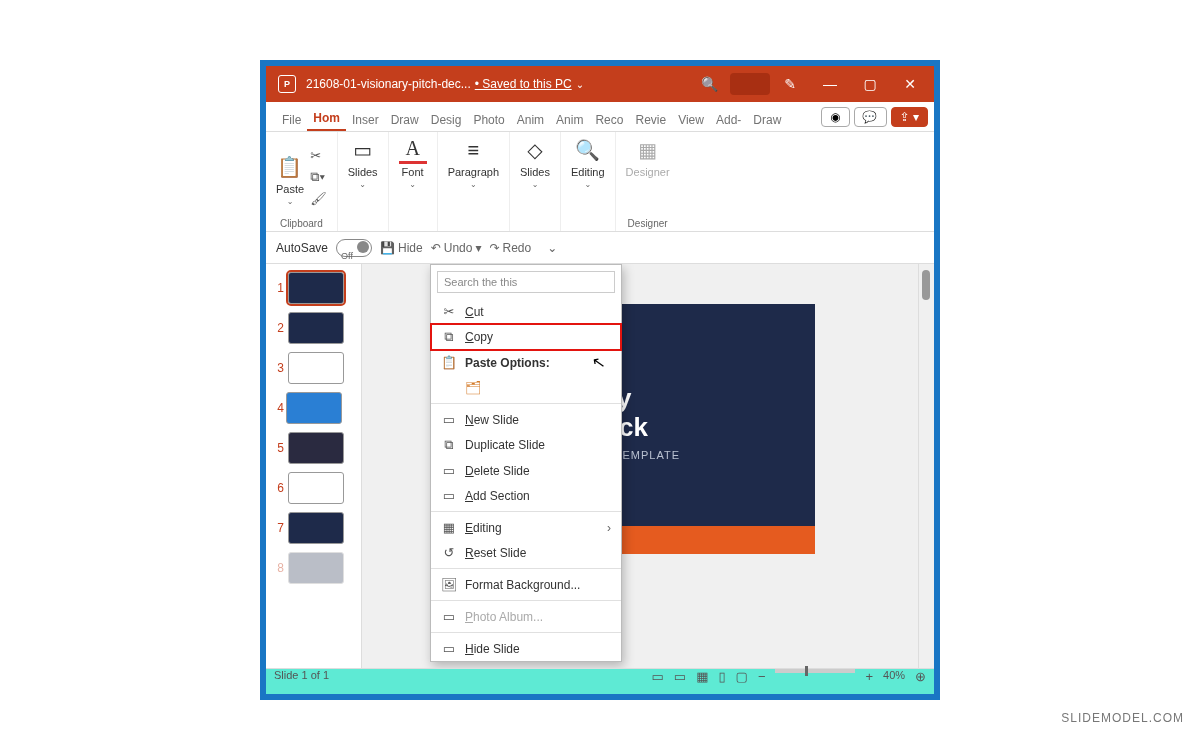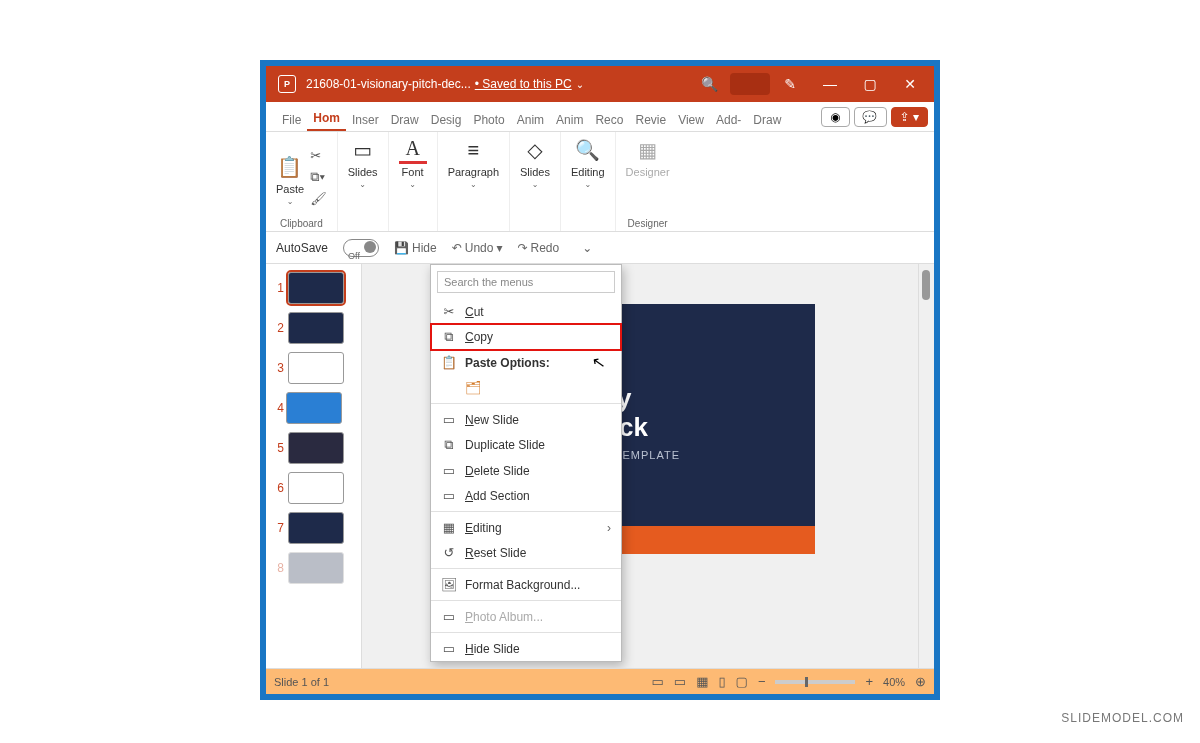--- a/index.html
+++ b/index.html
@@ -19,41 +19,41 @@
 .tabs .rightctls { margin-left: auto; display: flex; gap: 4px; align-items: center; padding-right: 6px; padding-bottom: 4px; }
 .tabs .rbtn { border: 1px solid #aaa; border-radius: 4px; padding: 2px 8px; font-size: 12px; cursor: pointer; }
 .tabs .share { background: #c43e1c; color: #fff; border-color: #c43e1c; }
 .ribbon { height: 100px; background: #fff; border-bottom: 1px solid #ddd; display: flex; font-size: 11px; color: #333; }
 .ribgroup { border-right: 1px solid #eee; padding: 4px 10px 2px; display: flex; flex-direction: column; align-items: center; justify-content: space-between; }
 .ribgroup .icons { display: flex; gap: 6px; align-items: flex-end; height: 70px; }
 .bigbtn { display: flex; flex-direction: column; align-items: center; gap: 2px; cursor: pointer; }
 .bigbtn .ic { width: 28px; height: 28px; display: flex; align-items: center; justify-content: center; font-size: 20px; }
 .bigbtn .cv { font-size: 8px; color: #666; }
 .grouplabel { font-size: 10px; color: #666; padding-top: 2px; }
-.qat { height: 32px; background: #fff; border-bottom: 1px solid #ddd; display: flex; align-items: center; gap: 15px; padding: 0 10px; font-size: 12px; color: #333; }
+.qat { height: 32px; background: #fff; border-bottom: 1px solid #ddd; display: flex; align-items: center; gap: 8px; padding: 0 10px; font-size: 12px; color: #333; }
 .qat .toggle { width: 36px; height: 18px; border: 1px solid #888; border-radius: 10px; position: relative; }
 .qat .toggle::after { content: ''; position: absolute; right: 2px; top: 1.5px; width: 12px; height: 12px; border-radius: 50%; background: #888; }
 .qat .qbtn { cursor: pointer; color: #666; display: flex; align-items: center; gap: 3px; }
 .workarea { flex: 1; display: flex; height: calc(100% - 36px - 30px - 100px - 32px - 26px); position: relative; }
 .thumbs { width: 96px; background: #fff; border-right: 1px solid #ddd; padding: 8px 4px; overflow: hidden; }
 .thumb { display: flex; align-items: center; gap: 4px; margin-bottom: 8px; }
 .thumb .num { color: #c43e1c; font-size: 12px; width: 14px; text-align: right; }
 .thumb .mini { width: 56px; height: 32px; border: 1px solid #999; border-radius: 3px; background: #1e2a4a; position: relative; overflow: hidden; }
 .thumb.sel .mini { outline: 2px solid #c43e1c; }
 .canvas { flex: 1; background: #f0f0f0; padding: 20px 20px 20px 40px; position: relative; overflow: hidden; }
 .slide { width: 330px; height: 250px; background: #1e2a4a; margin: 20px auto; position: relative; padding: 80px 0 0 30px; color: #fff; }
 .slide h1 { font-size: 26px; font-weight: 800; line-height: 1.1; }
 .slide .sub { font-size: 11px; letter-spacing: 1px; margin-top: 8px; color: #b8c0d0; }
 .slide .brand { margin-top: 20px; font-size: 11px; }
 .slide .obar { position: absolute; bottom: 0; left: 0; right: 0; height: 28px; background: #e55b1f; }
 .slide .dots { position: absolute; top: 0; left: -40px; width: 70px; height: 100%; background:
   repeating-linear-gradient(45deg, transparent 0 6px, #e55b1f 6px 7px); opacity: 0.4; }
 .vscroll { width: 16px; background: #f0f0f0; border-left: 1px solid #ddd; position: relative; }
 .vscroll .handle { position: absolute; top: 6px; left: 3px; width: 8px; height: 30px; background: #999; border-radius: 4px; }
-.statusbar { height: 26px; background: #fdba74; border-top: 1px solid #ddd; display: flex; align-items: center; font-size: 11px; color: #555; padding: 0 8px; gap: 10px; }
+.statusbar { height: 26px; background: #5eead4; border-top: 1px solid #ddd; display: flex; font-size: 11px; color: #555; padding: 0 8px; gap: 10px; }
 .statusbar .spacer { flex: 1; }
 .statusbar .vbtn { cursor: pointer; font-size: 13px; }
 .statusbar .zbar { width: 80px; height: 4px; background: #ccc; position: relative; }
 .statusbar .zbar::after { content: ''; position: absolute; left: 30px; top: -3px; width: 3px; height: 10px; background: #666; }
 .ctxmenu { position: absolute; left: 68px; top: 0px; width: 192px; background: #fff; border: 1px solid #bbb; box-shadow: 2px 4px 10px rgba(0,0,0,0.25); font-size: 12px; color: #333; z-index: 100; }
 .ctxmenu .search { margin: 6px; padding: 4px 6px; border: 1px solid #ccc; color: #888; font-size: 11px; }
 .ctxmenu .item { display: flex; align-items: center; gap: 8px; padding: 5px 10px; cursor: pointer; }
 .ctxmenu .item .mic { width: 16px; text-align: center; color: #555; font-size: 13px; }
 .ctxmenu .sep { height: 1px; background: #e0e0e0; margin: 3px 0; }
 .ctxmenu .bold { font-weight: bold; }
@@ -227,21 +227,21 @@
       <div class="slide">
         <div class="dots"></div>
         <h1>Visionary</h1>
         <h1>Pitch Deck</h1>
         <div class="sub">PRESENTATION TEMPLATE</div>
         <div class="brand"><span style="color:#f2c744">◐</span> <b>SlideModel</b><span style="font-size:8px">.com</span></div>
         <div class="obar"></div>
       </div>
 
       <div class="ctxmenu">
-        <div class="search">Search the menus</div>
+        <div class="search">Search the this</div>
         <div class="item">
             <span class="mic">✂</span>
             <span class="underline-first">Cut</span>
           </div>
         <div class="item redbox">
             <span class="mic">⧉</span>
             <span class="underline-first">Copy</span>
           </div>
         <div class="item">
             <span class="mic">📋</span>

